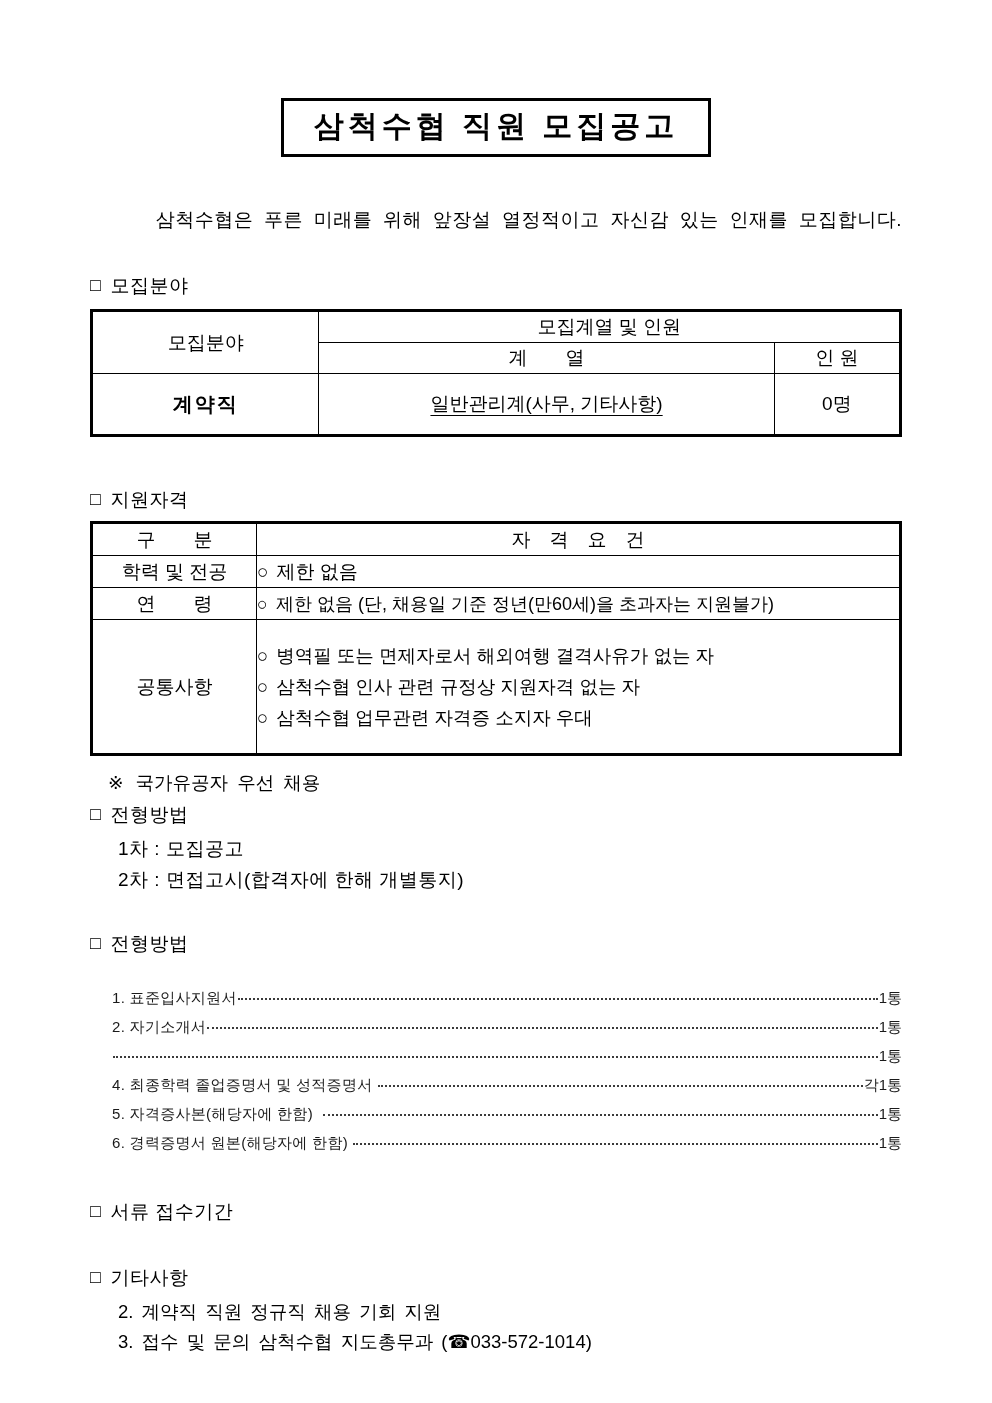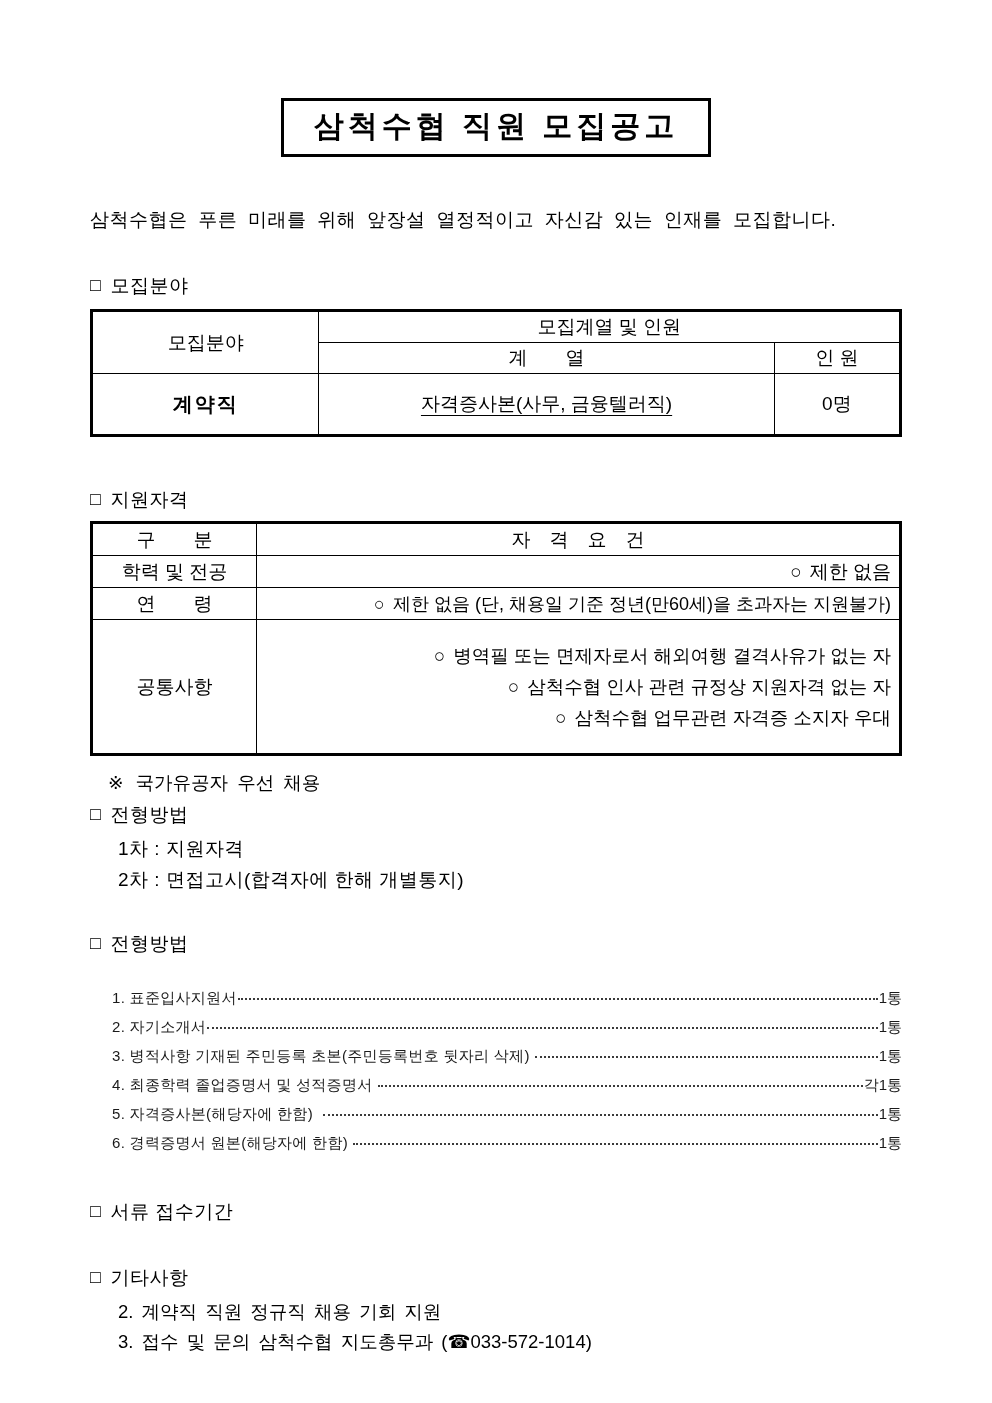--- a/index.html
+++ b/index.html
@@ -32,20 +32,21 @@
     white-space: nowrap;
   }
 
   
   .intro {
     margin-top: 50px;
     font-size: 19px;
     word-spacing: 5px;
     letter-spacing: 0.5px;
     white-space: nowrap;
+    text-align: right;
   }
 
   
   .sec-heading {
     font-size: 19px;
     letter-spacing: 0.5px;
     display: flex;
     align-items: center;
   }
   .sec-heading .sq {
@@ -67,21 +68,21 @@
     width: 100%;
     table-layout: fixed;
   }
   .tbl { border: 3px solid #000; margin-top: 10px; }
   .tbl td {
     border: 1px solid #000;
     font-size: 19px;
     padding: 2px 8px;
   }
   td.c { text-align: center; }
-  td.l { text-align: right; padding-left: 12px; }
+  td.l { text-align: left; padding-left: 0; }
   .t1 .hrow td { height: 29px; }
   .t1 .drow td { height: 62px; }
   .t1 .bold-cell { font-weight: bold; font-size: 20px; letter-spacing: 2px; }
   .ul { text-decoration: underline; text-underline-offset: 5px; }
 
   .t2 { margin-top: 8px; border-radius: 7px; }
   .t2 .hrow td { height: 33px; }
   .t2 .r1 td, .t2 .r2 td { height: 32px; }
   .t2 .r2 td.l { font-size: 18px; white-space: nowrap; }
   .t2 .common td { height: 135px; }
@@ -166,21 +167,21 @@
         <tr class="hrow">
       <td rowspan="2" class="c">모집분야</td>
       <td colspan="2" class="c">모집계열 및 인원</td>
     </tr>
     <tr class="hrow">
       <td class="c">계　　열</td>
       <td class="c">인 원</td>
     </tr>
     <tr class="drow">
       <td class="c bold-cell">계약직</td>
-      <td class="c"><span class="ul">자격증사본(사무, 금융텔러직)</span></td>
+      <td class="c"><span class="ul">일반관리계(사무, 기타사항)</span></td>
       <td class="c">0명</td>
     </tr>
   </tbody>
     </table>
 
   <div class="sec-heading mt-qual">
     <span class="sq">□</span>
     <span>지원자격</span>
   </div>
 
@@ -216,42 +217,41 @@
   <div class="note-line">
     <span class="ref">※</span>
     <span>국가유공자 우선 채용</span>
   </div>
 
   <div class="sec-heading mt-method">
     <span class="sq">□</span>
     <span>전형방법</span>
   </div>
   <div class="steps">
-    <div>1차 : 지원자격</div>
+    <div>1차 : 모집공고</div>
     <div>2차 : 면접고시(합격자에 한해 개별통지)</div>
   </div>
 
   <div class="sec-heading mt-method2">
     <span class="sq">□</span>
     <span>전형방법</span>
   </div>
 
   <div class="doc-list">
     <div class="doc-row">
       <span class="doc-label">1. 표준입사지원서</span>
       <span class="doc-leader"></span>
       <span class="doc-count">1통</span>
     </div>
     <div class="doc-row">
       <span class="doc-label">2. 자기소개서</span>
       <span class="doc-leader"></span>
       <span class="doc-count">1통</span>
     </div>
     <div class="doc-row">
-      <span class="doc-label">3. 병적사항 기재된 주민등록 초본(주민등록번호 뒷자리 삭제) </span>
       <span class="doc-leader"></span>
       <span class="doc-count">1통</span>
     </div>
     <div class="doc-row">
       <span class="doc-label">4. 최종학력 졸업증명서 및 성적증명서 </span>
       <span class="doc-leader"></span>
       <span class="doc-count">각1통</span>
     </div>
     <div class="doc-row">
       <span class="doc-label">5. 자격증사본(해당자에 한함)  </span>

